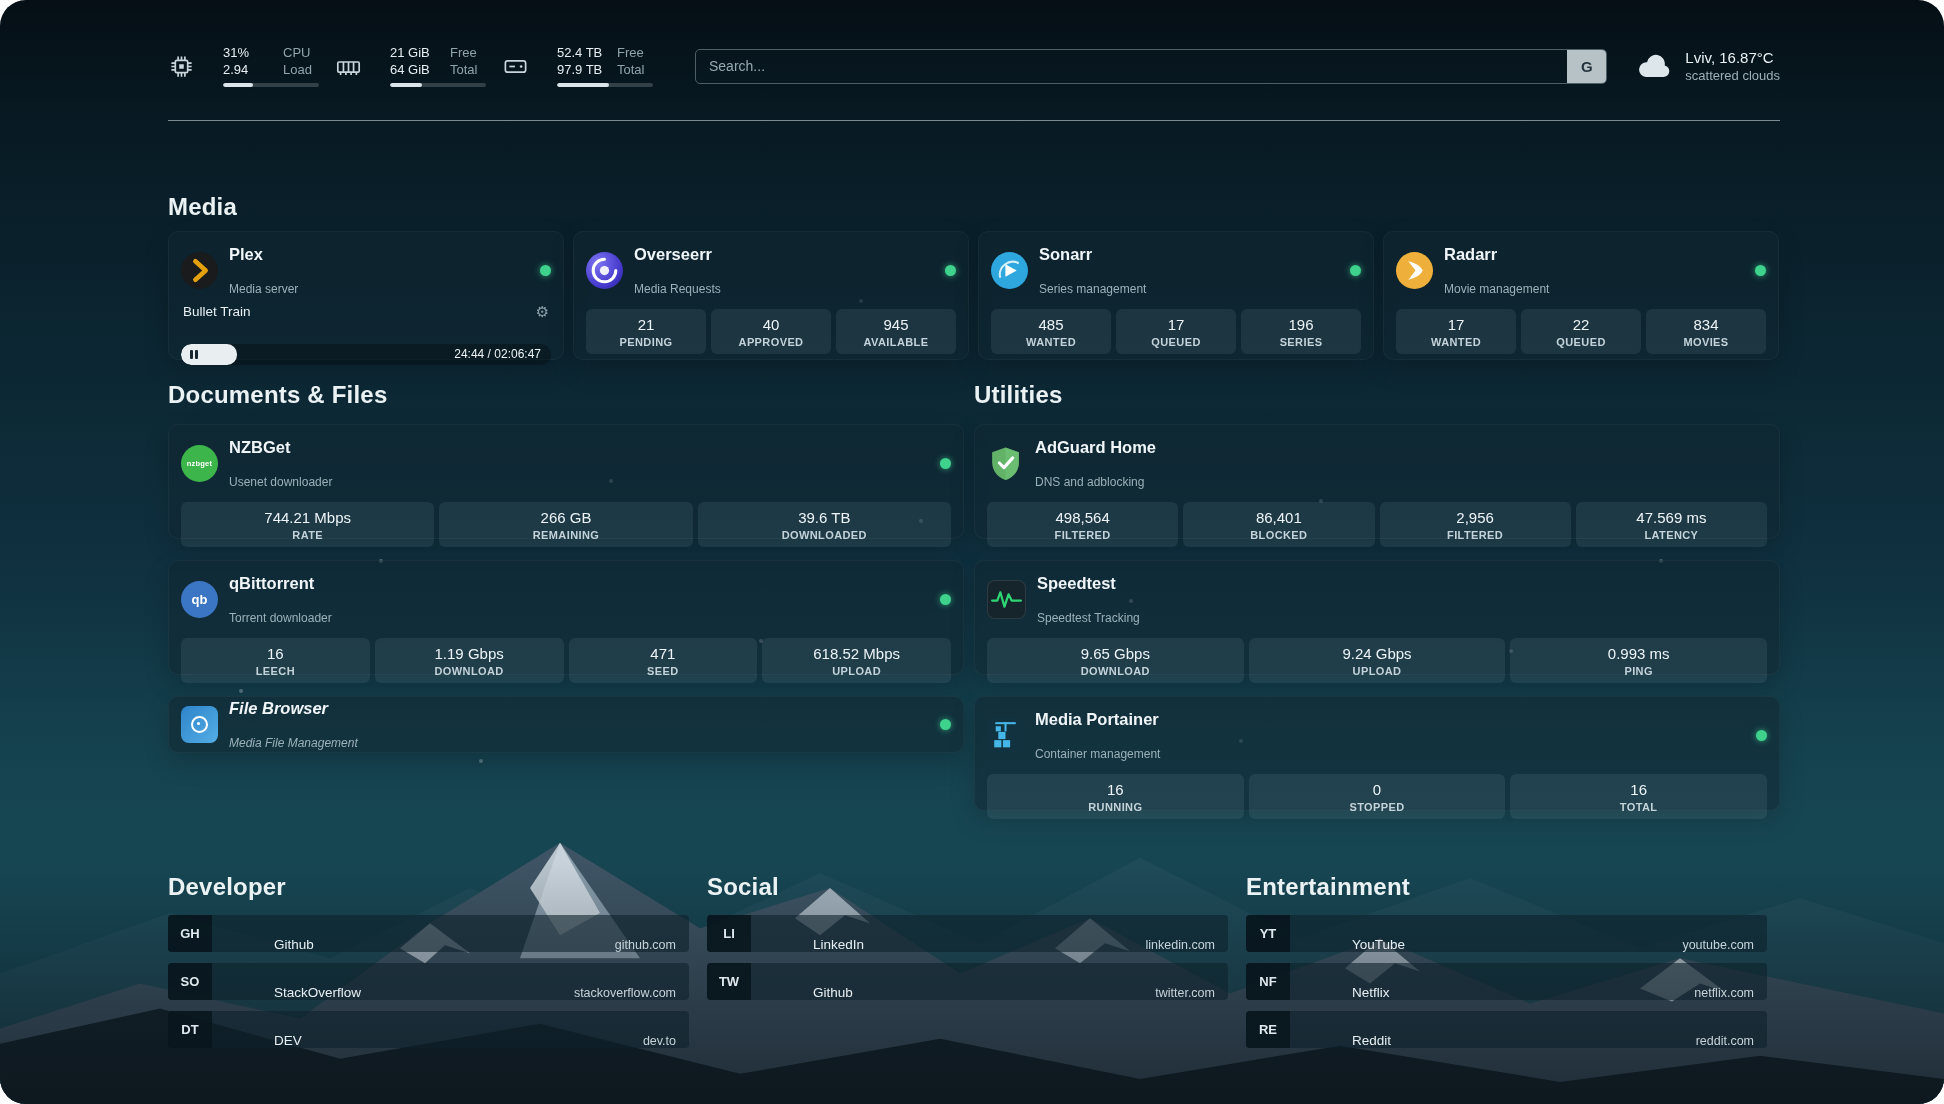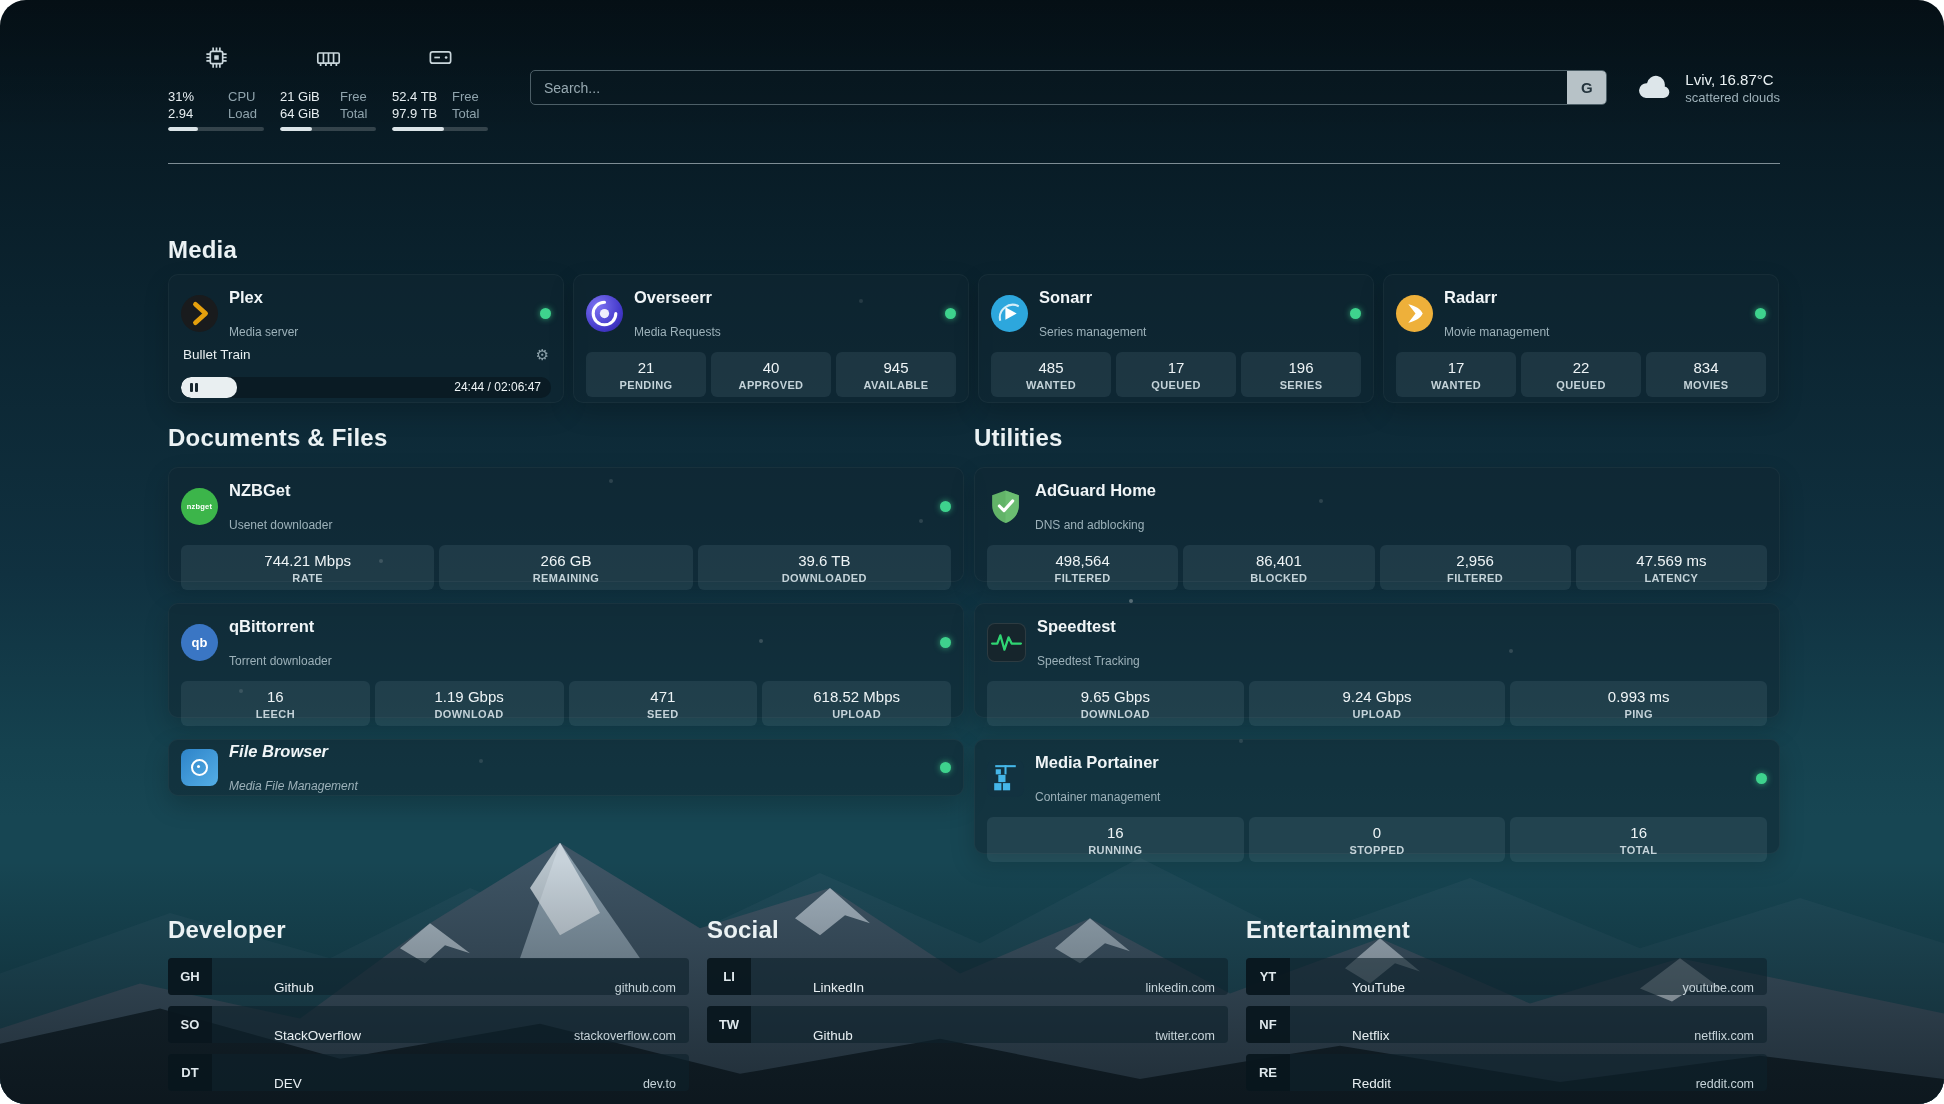--- a/index.html
+++ b/index.html
@@ -13,21 +13,21 @@
     box-shadow:380px 560px 0 1px rgba(255,255,255,.32),610px 480px 0 1px rgba(255,255,255,.28),
     760px 640px 0 1px rgba(255,255,255,.38),920px 520px 0 1px rgba(255,255,255,.28),
     1130px 600px 0 1px rgba(255,255,255,.32),1320px 500px 0 1px rgba(255,255,255,.28),
     1510px 650px 0 1px rgba(255,255,255,.32),240px 690px 0 1px rgba(255,255,255,.28),
     860px 300px 0 1px rgba(255,255,255,.22),1660px 560px 0 1px rgba(255,255,255,.28),
     480px 760px 0 1px rgba(255,255,255,.26),1240px 740px 0 1px rgba(255,255,255,.26);}
   .content{position:relative;z-index:2;padding:44px 164px 0 168px;}
 
   
   .topbar{display:flex;align-items:center;min-height:44px;}
-  .widget{display:flex;align-items:center;gap:18px;margin-right:16px;flex-direction:column;}
+  .widget{display:flex;align-items:center;gap:28px;margin-right:16px;}
   .w-icon{width:27px;height:27px;flex:none;stroke:#c9d6db;fill:none;stroke-width:1.5;}
   .w-body{display:grid;grid-template-columns:54px auto;column-gap:6px;row-gap:1px;width:96px;}
   .w-val{font-size:13px;color:#e7eef1;line-height:16px;white-space:nowrap;}
   .w-lab{font-size:13px;color:#8fa3ac;line-height:16px;}
   .w-bar{grid-column:1/-1;height:4px;border-radius:2px;background:rgba(255,255,255,.18);margin-top:4px;overflow:hidden;}
   .w-fill{height:100%;background:#dbe4e8;border-radius:2px;}
   .search{flex:1;display:flex;align-items:stretch;height:33px;margin:0 30px 0 26px;
     background:rgba(10,26,34,.38);border:1px solid #4d5f67;border-radius:5px;overflow:hidden;}
   .search input{flex:1;background:transparent;border:none;outline:none;color:#dfe8ec;
     padding:0 13px;font-size:14px;font-family:"Liberation Sans",sans-serif;}
@@ -56,21 +56,21 @@
   .stat{flex:1;height:45px;background:rgba(190,222,235,.09);border-radius:6px;
     display:flex;flex-direction:column;align-items:center;justify-content:center;gap:3px;}
   .stat-value{font-size:15px;color:#eef4f6;line-height:17px;}
   .stat-label{font-size:11px;font-weight:700;color:#c4d3d9;letter-spacing:.4px;line-height:12px;}
 
   
   .plex-now{display:flex;align-items:center;margin-top:7px;padding:0 2px;}
   .np-title{font-size:13.5px;color:#e9f0f2;}
   .gear{margin-left:auto;font-size:15px;color:#8ba0a9;cursor:pointer;line-height:15px;}
   .plex-progress{position:relative;height:21px;border-radius:10px;background:rgba(5,15,21,.5);
-    margin-top:15px;overflow:hidden;}
+    margin-top:25px;overflow:hidden;}
   .plex-fill{position:absolute;left:0;top:0;bottom:0;background:#e9eff1;border-radius:10px;}
   .pause{position:absolute;left:9px;top:0;height:100%;display:flex;align-items:center;gap:2.5px;cursor:pointer;}
   .pause i{display:block;width:2.5px;height:9px;background:#18272f;border-radius:1px;}
   .np-time{position:absolute;right:10px;top:0;font-size:12px;line-height:21px;color:#eef4f6;}
 
   
   .mid-titles{display:flex;gap:10px;margin-top:21px;}
   .mid-titles .section-title:first-child{width:796px;}
   .mid-row{display:flex;gap:10px;margin-top:15px;}
   .col{display:flex;flex-direction:column;gap:21px;}

